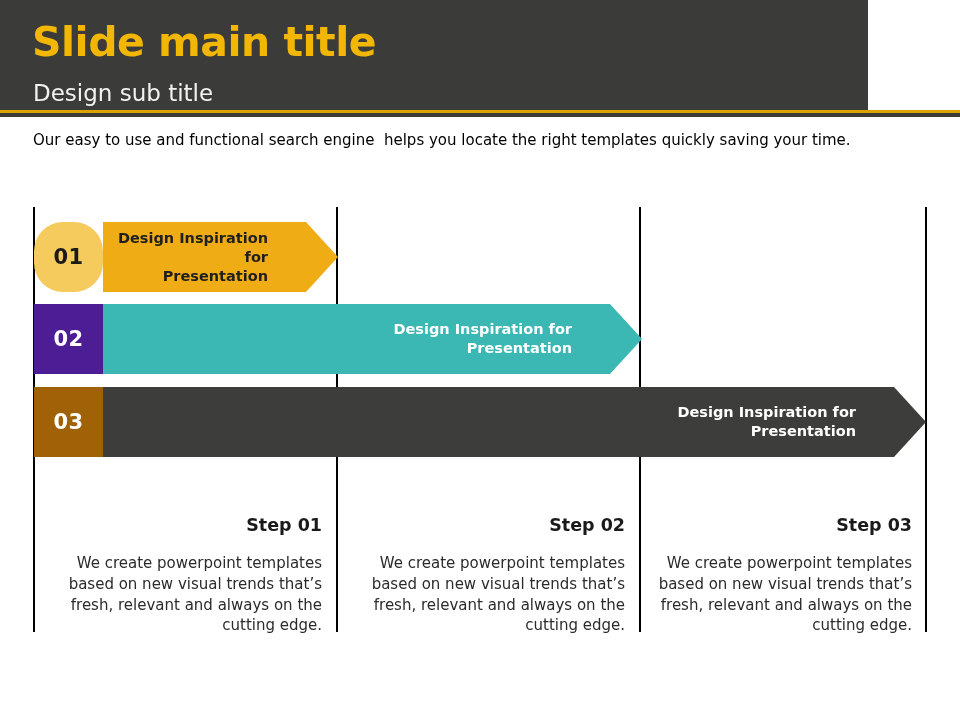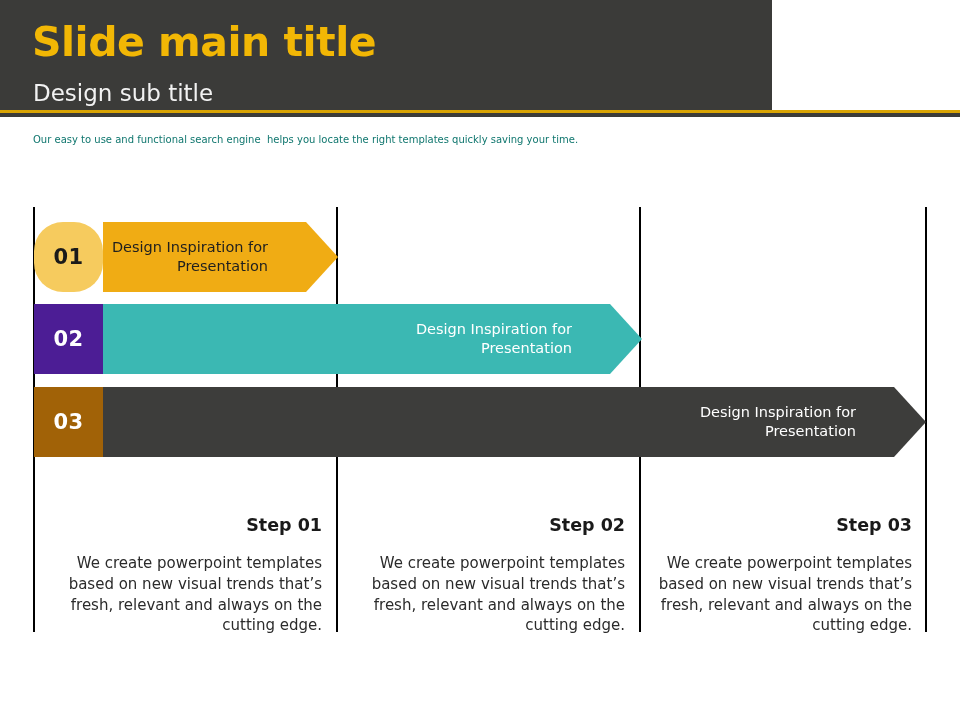--- a/index.html
+++ b/index.html
@@ -12,21 +12,21 @@
     background: #ffffff;
     font-family: "DejaVu Sans", "Liberation Sans", sans-serif;
     overflow: hidden;
     position: relative;
   }
 
   
   .header {
     position: absolute;
     left: 0; top: 0;
-    width: 772px;
+    width: 868px;
     height: 113px;
     background: #3b3b39;
     box-sizing: border-box;
   }
   .header-title {
     position: absolute;
     left: 32px;
     top: 19px;
     font-size: 41px;
     font-weight: bold;
@@ -61,22 +61,22 @@
     height: 4px;
     background: #3b3b39;
   }
 
   
   .intro {
     position: absolute;
     left: 33px;
     top: 129px;
     width: 900px;
-    font-size: 10px;
-    color: #0f766e;
+    font-size: 15px;
+    color: #000000;
     line-height: 22px;
     white-space: pre;
   }
 
   
   .timeline {
     position: absolute;
     left: 0;
     top: 0;
     width: 960px;
@@ -112,21 +112,21 @@
     position: absolute;
     left: 69px;
     top: 0;
     height: 70px;
     display: flex;
     align-items: center;
     justify-content: flex-end;
   }
   .bar-label {
     font-size: 14.5px;
-    font-weight: normal;
+    font-weight: bold;
     line-height: 19px;
     text-align: right;
     padding-right: 38px;
     white-space: pre-line;
   }
   .bar-tip {
     position: absolute;
     top: 0;
     width: 0;
     height: 0;

